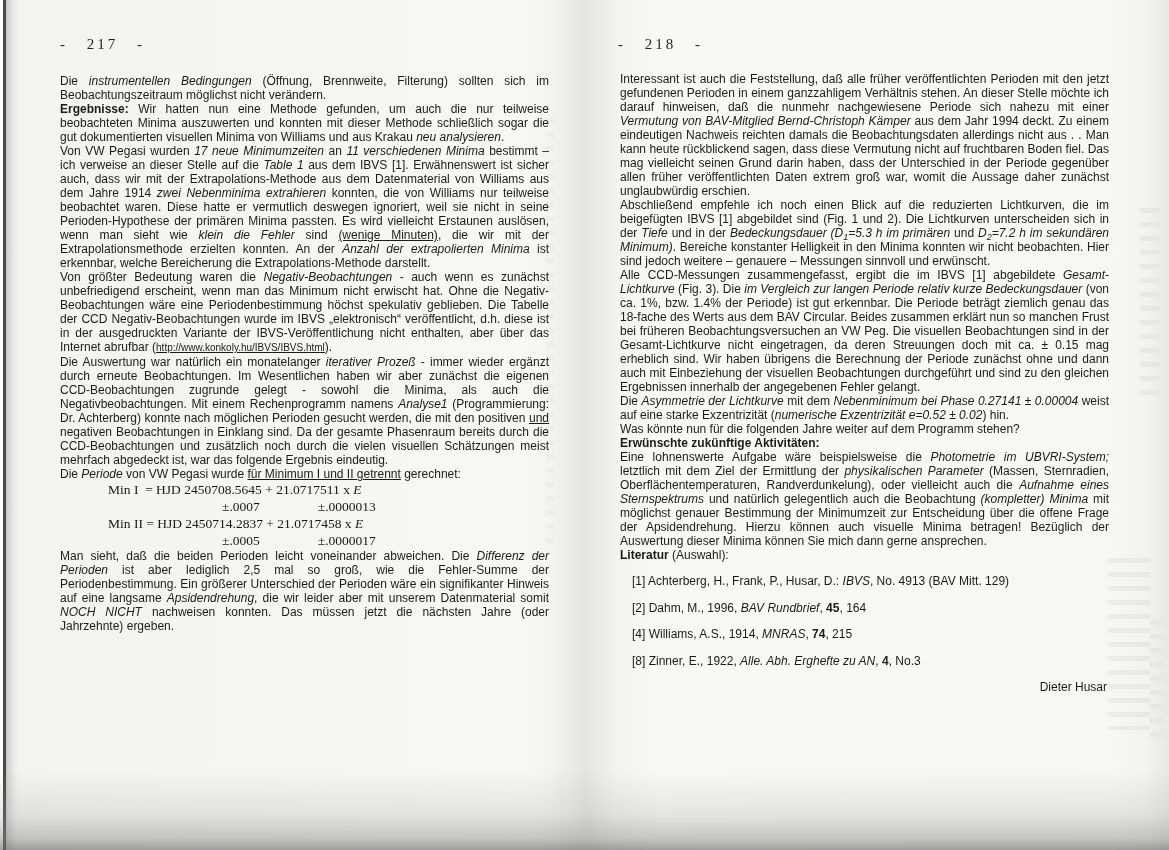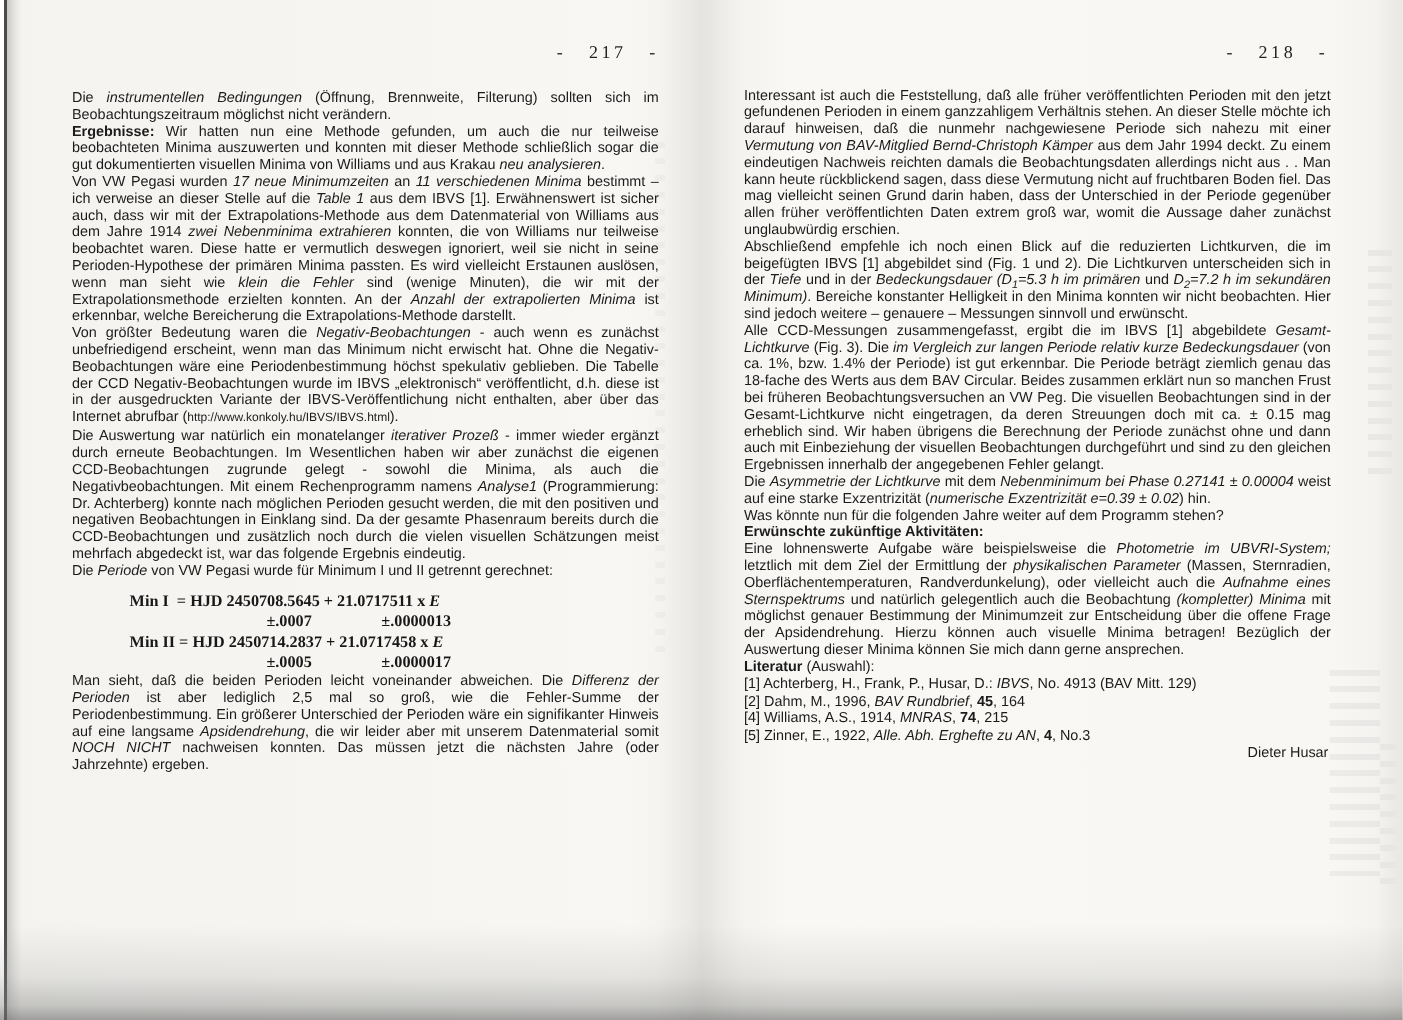--- a/index.html
+++ b/index.html
@@ -9,47 +9,47 @@
     font-family:"Liberation Sans","DejaVu Sans",sans-serif;
     color:#1b1b1b;
     -webkit-font-smoothing:antialiased;
   }
   .col{
     position:absolute;width:489px;font-size:12px;line-height:14px;text-align:justify;
   }
   #leftcol{left:60px;top:74px;}
   #rightcol{left:620px;top:72px;}
   .pagenum{
-    position:absolute;width:489px;text-align:right;top:36px;
+    position:absolute;width:489px;text-align:left;top:36px;
     font-family:"Liberation Serif","DejaVu Serif",serif;
     font-size:15px;letter-spacing:3px;word-spacing:12px;color:#242424;
   }
   #pagenum-left{left:60px;}
   #pagenum-right{left:618px;}
   p.para{margin:0;padding:0;}
   .mt24{margin-top:24px;}
   .mt16{margin-top:16px;}
   .mt14{margin-top:14px;}
   .mt12{margin-top:12px;}
-  .mt10{margin-top:10px;font-weight:bold;}
+  .mt10{}
   .i{font-style:italic;}
   .b{font-weight:bold;}
-  .u{}
+  .u{text-decoration:underline;}
   .sm{font-size:10px;}
   sub{font-size:9px;line-height:0;}
   sub.i{font-style:italic;}
   .gap{display:inline-block;width:58px;}
   .formula{
     font-family:"Liberation Serif","DejaVu Serif",serif;
     font-size:13.5px;line-height:17px;margin-left:48px;text-align:left;color:#181818;
   }
   .formula .fline{white-space:pre;}
   .formula .errline{padding-left:114px;white-space:pre;}
   .refs{margin-top:0;}
-  .ref{margin:0;line-height:14.5px;text-align:left;}
+  .ref{margin:12px;line-height:14.5px;text-align:left;}
   .signature{text-align:right;padding-right:2px;}
   
   .edge-left{
     position:absolute;left:0;top:0;width:18px;height:850px;z-index:5;pointer-events:none;
     background:linear-gradient(to right,#ffffff 0,#ffffff 3px,#4a4a48 3px,#4a4a48 6px,#c9c8c5 6px,#dddcd9 10px,rgba(245,244,241,0) 18px);
   }
   .edge-right{
     position:absolute;right:0;top:0;width:22px;height:850px;z-index:4;pointer-events:none;
     background:linear-gradient(to left,#e9e8e5 0,#e9e8e5 2px,rgba(231,230,227,0.55) 8px,rgba(231,230,227,0) 22px);
   }
@@ -97,27 +97,27 @@
     <div class="fline"><span>Min II = HJD 2450714.2837 + 21.0717458 x </span><span class="i">E</span></div>
     <div class="errline"><span>±.0005</span><span class="gap"></span><span>±.0000017</span></div>
   </div>
   <p class="para mt16"><span>Man sieht, daß die beiden Perioden leicht voneinander abweichen. Die </span><span class="i">Differenz der Perioden</span><span> ist aber lediglich 2,5 mal so groß, wie die Fehler-Summe der Periodenbestimmung. Ein größerer Unterschied der Perioden wäre ein signifikanter Hinweis auf eine langsame </span><span class="i">Apsidendrehung</span><span>, die wir leider aber mit unserem Datenmaterial somit </span><span class="i">NOCH NICHT</span><span> nachweisen konnten. Das müssen jetzt die nächsten Jahre (oder Jahrzehnte) ergeben.</span></p>
 </div>
 
 <div class="col" id="rightcol">
   <p class="para"><span>Interessant ist auch die Feststellung, daß alle früher veröffentlichten Perioden mit den jetzt gefundenen Perioden in einem ganzzahligem Verhältnis stehen. An dieser Stelle möchte ich darauf hinweisen, daß die nunmehr nachgewiesene Periode sich nahezu mit einer </span><span class="i">Vermutung von BAV-Mitglied Bernd-Christoph Kämper</span><span> aus dem Jahr 1994 deckt. Zu einem eindeutigen Nachweis reichten damals die Beobachtungsdaten allerdings nicht aus . . Man kann heute rückblickend sagen, dass diese Vermutung nicht auf fruchtbaren Boden fiel. Das mag vielleicht seinen Grund darin haben, dass der Unterschied in der Periode gegenüber allen früher veröffentlichten Daten extrem groß war, womit die Aussage daher zunächst unglaubwürdig erschien.</span></p>
   <p class="para"><span>Abschließend empfehle ich noch einen Blick auf die reduzierten Lichtkurven, die im beigefügten IBVS [1] abgebildet sind (Fig. 1 und 2). Die Lichtkurven unterscheiden sich in der </span><span class="i">Tiefe</span><span> und in der </span><span class="i">Bedeckungsdauer (D</span><sub class="i">1</sub><span class="i">=5.3 h im primären</span><span> und </span><span class="i">D</span><sub class="i">2</sub><span class="i">=7.2 h im sekundären Minimum)</span><span>. Bereiche konstanter Helligkeit in den Minima konnten wir nicht beobachten. Hier sind jedoch weitere – genauere – Messungen sinnvoll und erwünscht.</span></p>
   <p class="para"><span>Alle CCD-Messungen zusammengefasst, ergibt die im IBVS [1] abgebildete </span><span class="i">Gesamt-Lichtkurve</span><span> (Fig. 3). Die </span><span class="i">im Vergleich zur langen Periode relativ kurze Bedeckungsdauer</span><span> (von ca. 1%, bzw. 1.4% der Periode) ist gut erkennbar. Die Periode beträgt ziemlich genau das 18-fache des Werts aus dem BAV Circular. Beides zusammen erklärt nun so manchen Frust bei früheren Beobachtungsversuchen an VW Peg. Die visuellen Beobachtungen sind in der Gesamt-Lichtkurve nicht eingetragen, da deren Streuungen doch mit ca. ± 0.15 mag erheblich sind. Wir haben übrigens die Berechnung der Periode zunächst ohne und dann auch mit Einbeziehung der visuellen Beobachtungen durchgeführt und sind zu den gleichen Ergebnissen innerhalb der angegebenen Fehler gelangt.</span></p>
-  <p class="para"><span>Die </span><span class="i">Asymmetrie der Lichtkurve</span><span> mit dem </span><span class="i">Nebenminimum bei Phase 0.27141 ± 0.00004</span><span> weist auf eine starke Exzentrizität (</span><span class="i">numerische Exzentrizität e=0.39 ± 0.02</span><span>) hin.</span></p>
+  <p class="para"><span>Die </span><span class="i">Asymmetrie der Lichtkurve</span><span> mit dem </span><span class="i">Nebenminimum bei Phase 0.27141 ± 0.00004</span><span> weist auf eine starke Exzentrizität (</span><span class="i">numerische Exzentrizität e=0.52 ± 0.02</span><span>) hin.</span></p>
   <p class="para"><span>Was könnte nun für die folgenden Jahre weiter auf dem Programm stehen?</span></p>
   <p class="para mt12"><span class="b">Erwünschte zukünftige Aktivitäten:</span></p>
   <p class="para"><span>Eine lohnenswerte Aufgabe wäre beispielsweise die </span><span class="i">Photometrie im UBVRI-System;</span><span> letztlich mit dem Ziel der Ermittlung der </span><span class="i">physikalischen Parameter</span><span> (Massen, Sternradien, Oberflächentemperaturen, Randverdunkelung), oder vielleicht auch die </span><span class="i">Aufnahme eines Sternspektrums</span><span> und natürlich gelegentlich auch die Beobachtung </span><span class="i">(kompletter) Minima</span><span> mit möglichst genauer Bestimmung der Minimumzeit zur Entscheidung über die offene Frage der Apsidendrehung. Hierzu können auch visuelle Minima betragen! Bezüglich der Auswertung dieser Minima können Sie mich dann gerne ansprechen.</span></p>
   <p class="para mt14"><span class="b">Literatur</span><span> (Auswahl):</span></p>
   <div class="refs">
     <div class="ref"><span>[1] Achterberg, H., Frank, P., Husar, D.: </span><span class="i">IBVS</span><span>, No. 4913 (BAV Mitt. 129)</span></div>
     <div class="ref"><span>[2] Dahm, M., 1996, </span><span class="i">BAV Rundbrief</span><span>, </span><span class="b">45</span><span>, 164</span></div>
     <div class="ref"><span>[4] Williams, A.S., 1914, </span><span class="i">MNRAS</span><span>, </span><span class="b">74</span><span>, 215</span></div>
-    <div class="ref"><span>[5] Zinner, E., 1922, </span><span class="i">Alle. Abh. Erghefte zu AN</span><span>, </span><span class="b">4</span><span>, No.3</span></div>
+    <div class="ref"><span>[8] Zinner, E., 1922, </span><span class="i">Alle. Abh. Erghefte zu AN</span><span>, </span><span class="b">4</span><span>, No.3</span></div>
   </div>
   <div class="signature">Dieter Husar</div>
 </div>
 
 <div class="shadow-bottom"></div>
 
 </body></html>

